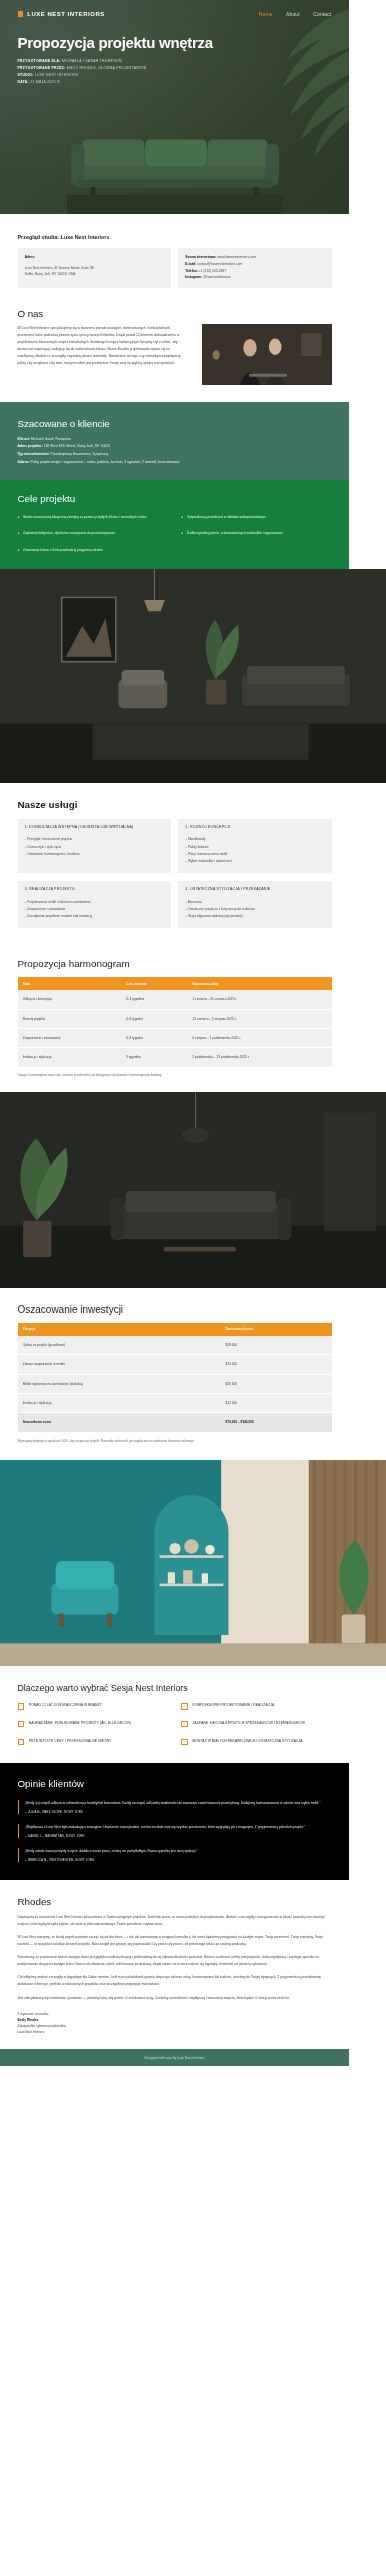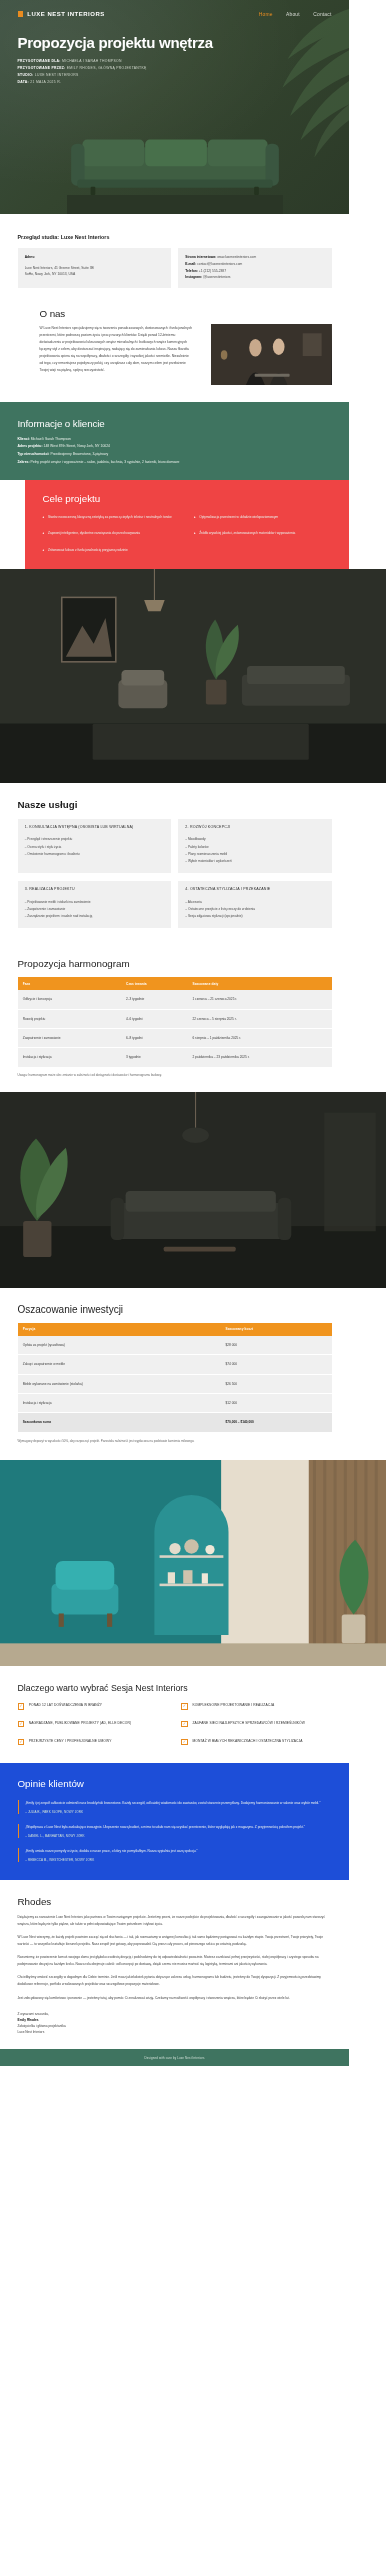--- a/index.html
+++ b/index.html
@@ -69,39 +69,39 @@
     display:flex; gap:7.2px; margin-top:8.2px;
   }
   .info-card {
     flex:1; background:#f0f0f0; padding:6.7px 7.2px; font-size:3.3px;
     line-height:2.0; color:#4a4a4a;
   }
   .info-card b { color:#111; font-weight:700; }
   .info-card .lbl { display:block; margin-bottom:3.6px; }
 
   
-  .about { display:flex; gap:19px; padding-top:7.2px; padding-bottom:17.5px; align-items:flex-start;margin-left:22px;}
+  .about { display:flex; gap:19px; padding-top:7.2px; padding-bottom:17.5px; align-items:flex-start;}
   .about-left { flex: 1 1 56%; }
   .about-h { font-size:9.8px; font-weight:400; color:#1c1c1c; letter-spacing:-0.1px; }
   .about-p {
     margin-top:6.2px; font-size:3.3px; line-height:2.1; color:#3f3f3f; text-align:left;
   }
   .about-right { flex: 1 1 44%; padding-top:15.5px; }
   .about-photo {
     width:100%; height:61px; position:relative; overflow:hidden;
     background: linear-gradient(160deg,#6e6155 0%,#3c3630 55%,#232020 100%);
   }
 
   
   .green { background:#3f7460; color:#fff; padding:15.5px 17.5px 13.4px 17.5px; }
   .green h2 { font-size:9.8px; font-weight:400; letter-spacing:-0.1px; }
   .green .kv { margin-top:7.2px; font-size:3.4px; line-height:2.25; color:#e8efe9; }
   .green .kv b { color:#fff; font-weight:700; }
 
-  .goals { background:#ef4444; color:#fff; padding:13.4px 17.5px 15.5px 17.5px;margin-left:25px; }
+  .goals { background:#15803d; color:#fff; padding:13.4px 17.5px 15.5px 17.5px; }
   .goals h2 { font-size:9.8px; font-weight:400; }
   .goal-grid {
     margin-top:9.3px; display:grid; grid-template-columns:1fr 1fr;
     column-gap:13.4px; row-gap:10.3px;
   }
   .goal {
     display:flex; gap:3.6px; font-size:3.2px; line-height:2.0; color:#eaf1ec;
   }
   .goal .dot { color:#fff; font-size:3.1px; line-height:2.0; }
 
@@ -152,21 +152,21 @@
   .why-grid { margin-top:10.3px; display:grid; grid-template-columns:1fr 1fr; column-gap:13.4px; row-gap:11.3px; }
   .why-item { display:flex; gap:4.6px; align-items:flex-start; }
   .why-check {
     flex:0 0 auto; width:6.7px; height:6.7px; border:0.7px solid #e98c20;
     display:flex; align-items:center; justify-content:center; color:#e98c20;
     font-size:4.1px; line-height:1;
   }
   .why-text { font-size:3.3px; color:#2e2e2e; line-height:1.75; letter-spacing:0.1px; }
 
   
-  .reviews { background:#1d4ed8; color:#fff; padding:15.5px 17.5px 17.5px 17.5px; }
+  .reviews { background:#000000; color:#fff; padding:15.5px 17.5px 17.5px 17.5px; }
   .reviews h2 { font-size:9.8px; font-weight:400; }
   .review { margin-top:10.3px; border-left:1px solid #e98c20; padding-left:6.7px; }
   .review-q { font-size:3.2px; line-height:2.0; color:#eef3ef; }
   .review-a { margin-top:3.6px; font-size:3px; color:#cfe0d6; letter-spacing:0.1px; }
 
   
   .concl { padding:16.5px 17.5px 13.4px 17.5px; }
   .concl h2 { font-size:9.8px; font-weight:400; color:#1c1c1c; }
   .concl p { margin-top:6.7px; font-size:3.2px; line-height:2.1; color:#3f3f3f; }
   .sign { margin-top:9.3px; font-size:3.2px; line-height:1.95; color:#3f3f3f; }
@@ -291,21 +291,21 @@
           <path d="M162 118 Q186 72 210 118 Z" fill="#2b2925"></path>
           <rect x="120" y="96" width="96" height="6" rx="2" fill="#6f6a60"></rect>
           <rect x="252" y="18" width="52" height="44" fill="#5d5347" opacity=".6"></rect>
           <circle cx="36" cy="60" r="9" fill="#e0b474" opacity=".5"></circle>
         </svg>
       </div>
     </div>
   </div>
 
   <div class="green">
-    <h2>Informacje o kliencie</h2>
+    <h2>Szacowane o kliencie</h2>
     <div class="kv">
       <div>
         <b>Klienci:</b>
         <span>Michael i Sarah Thompson</span>
       </div>
       <div>
         <b>Adres projektu:</b>
         <span>148 West 87th Street, Nowy Jork, NY 10024</span>
       </div>
       <div>

